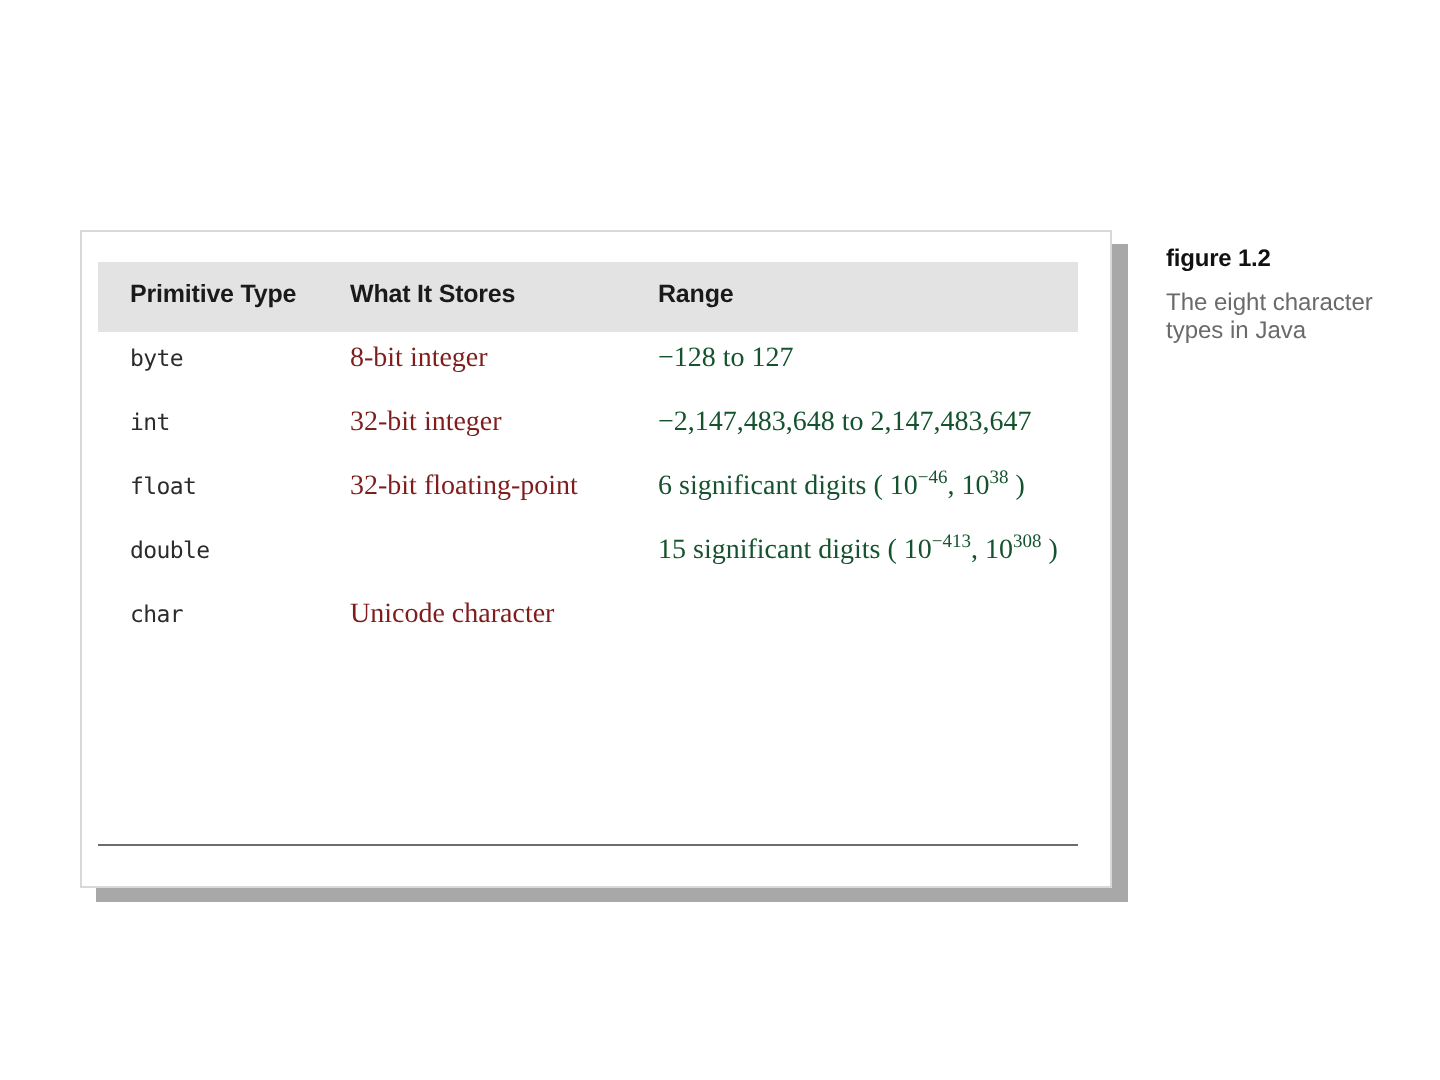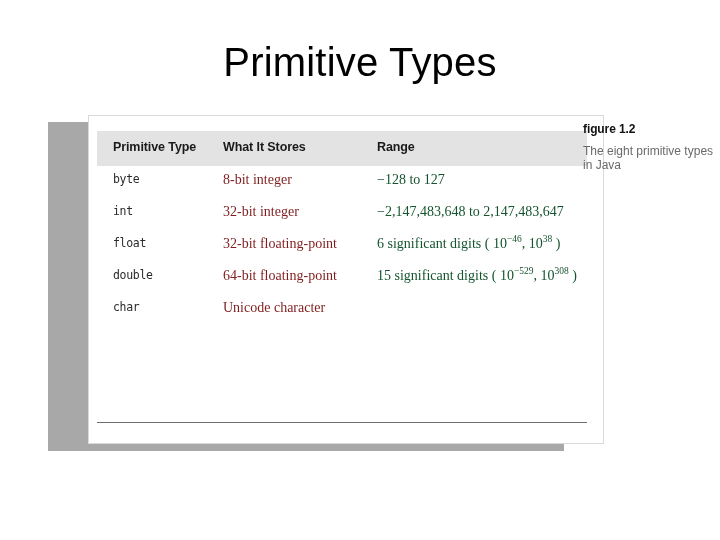--- a/index.html
+++ b/index.html
@@ -60,21 +60,20 @@
 
   #figure-page {
     position: absolute;
     left: 0;
     top: 0;
     width: 514px;
     height: 327px;
     background: #ffffff;
     border: 1px solid #d9d9d9;
     overflow: hidden;
-    margin-left: 48px;
   }
 
   
   #table-header-band {
     position: absolute;
     left: 8px;
     top: 15px;
     width: 490px;
     height: 35px;
     background: #e3e3e3;
@@ -174,21 +173,20 @@
     font-weight: 400;
     color: #6a6a6a;
     line-height: 14px;
   }
 </style>
 </head>
 <body>
 
 <div id="slide">
 
-  <div id="slide-title">Primitive Types</div>
 
   <div id="figure-graphic">
 
     <div id="figure-shadow"></div>
 
     <div id="figure-page">
 
       <div id="table-header-band">
         <div class="hdr-cell" id="hdr-type">Primitive Type</div>
         <div class="hdr-cell" id="hdr-stores">What It Stores</div>
@@ -206,33 +204,32 @@
             <div class="cell c-stores">32-bit integer</div>
             <div class="cell c-range">−2,147,483,648 to 2,147,483,647</div>
           </div>
           <div class="trow">
             <div class="cell c-type">float</div>
             <div class="cell c-stores">32-bit floating-point</div>
             <div class="cell c-range">6 significant digits ( 10<sup>−46</sup>, 10<sup>38</sup> )</div>
           </div>
           <div class="trow">
             <div class="cell c-type">double</div>
-            <div class="cell c-stores">64-bit floating-point</div>
-            <div class="cell c-range">15 significant digits ( 10<sup>−529</sup>, 10<sup>308</sup> )</div>
+            <div class="cell c-range">15 significant digits ( 10<sup>−413</sup>, 10<sup>308</sup> )</div>
           </div>
           <div class="trow">
             <div class="cell c-type">char</div>
             <div class="cell c-stores">Unicode character</div>
             <div class="cell c-range"></div>
           </div>
         </div>
 
       <div id="table-bottom-rule"></div>
 
     </div>
   </div>
 
   <div id="figure-caption">
     <div id="caption-label">figure 1.2</div>
-    <div id="caption-text">The eight primitive types in Java</div>
+    <div id="caption-text">The eight character types in Java</div>
   </div>
 
 </div>
 
 </body></html>

